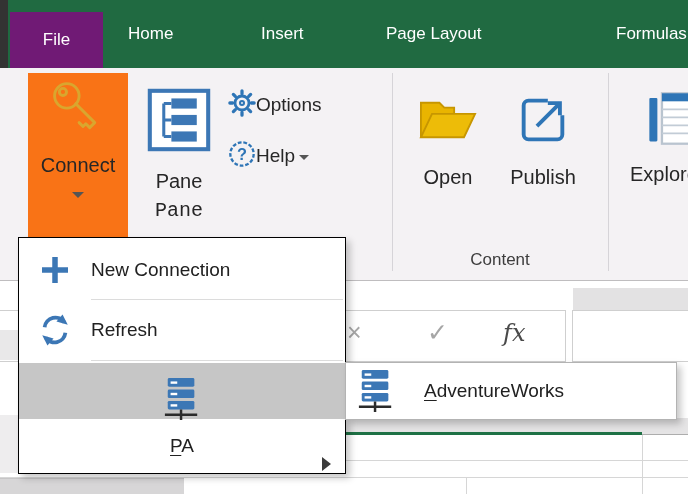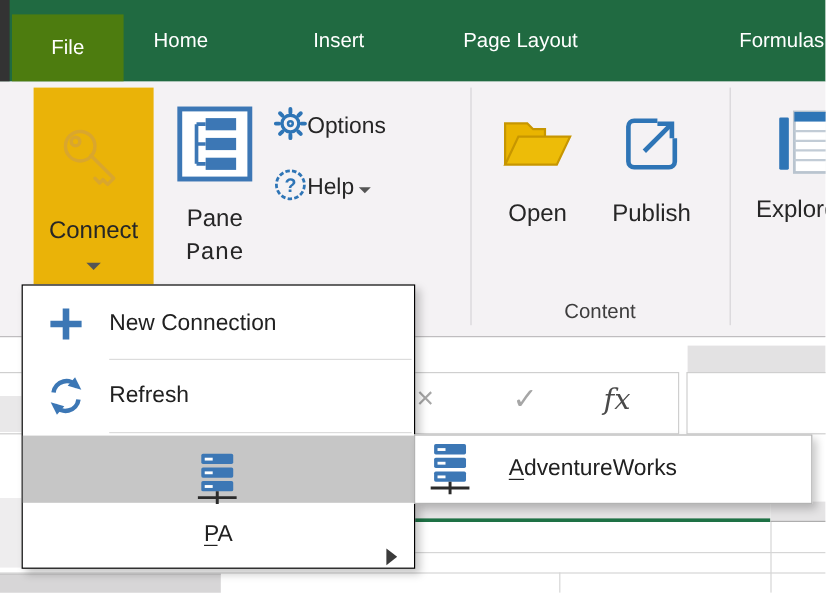--- a/index.html
+++ b/index.html
@@ -3,31 +3,31 @@
 <meta charset="utf-8">
 <style>
   html,body{margin:0;padding:0;}
   body{width:688px;height:494px;position:relative;overflow:hidden;background:#ffffff;
        font-family:"Liberation Sans",sans-serif;-webkit-font-smoothing:antialiased;}
   .abs{position:absolute;}
 
   
   .tabbar{left:0;top:0;width:688px;height:68px;background:#206a41;}
   .edge-strip{left:0;top:0;width:8px;height:68px;background:#333333;}
-  .file-box{left:10px;top:12px;width:93px;height:56px;background:#4d7c0f;display:flex;
+  .file-box{left:10px;top:12px;width:93px;height:56px;background:#701a75;display:flex;
             align-items:flex-end;justify-content:center;}
   .tab{color:#ffffff;font-size:17px;line-height:68px;white-space:nowrap;}
   .tab-home{left:128px;top:0;} .tab-insert{left:261px;top:0;}
   .tab-pagelayout{left:386px;top:0;} .tab-formulas{left:616px;top:0;}
   .file-box .tab{line-height:56px;}
 
   
   .ribbon{left:0;top:68px;width:688px;height:212px;background:#f4f2f4;border-bottom:1px solid #bfbdbf;}
   .bigbtn{position:absolute;display:flex;flex-direction:column;align-items:center;cursor:default;}
-  .btn-connect{left:28px;top:5px;width:100px;height:164px;background:#eab308;padding-top:30px;box-sizing:border-box;}
+  .btn-connect{left:28px;top:5px;width:100px;height:164px;background:#f97316;padding-top:4px;box-sizing:border-box;}
   .btn-taskpane{left:136px;top:5px;width:86px;height:170px;padding-top:14px;box-sizing:border-box;}
   .biglabel{font-size:20px;color:#262626;line-height:29px;margin-top:10px;white-space:nowrap;}
   .arrow-down{width:0;height:0;border-left:6px solid transparent;border-right:6px solid transparent;
               border-top:6px solid #555;margin-top:12px;}
   .smallrow{position:absolute;display:flex;align-items:center;}
   .row-options{left:228px;top:21px;} .row-help{left:228px;top:72px;}
   .smalllabel{font-size:19px;color:#262626;white-space:nowrap;}
   .help-arrow{width:0;height:0;border-left:5px solid transparent;border-right:5px solid transparent;
               border-top:5px solid #555;margin-left:4px;margin-top:3px;}
   .vsep{position:absolute;top:5px;width:1px;height:198px;background:#d6d4d8;}

